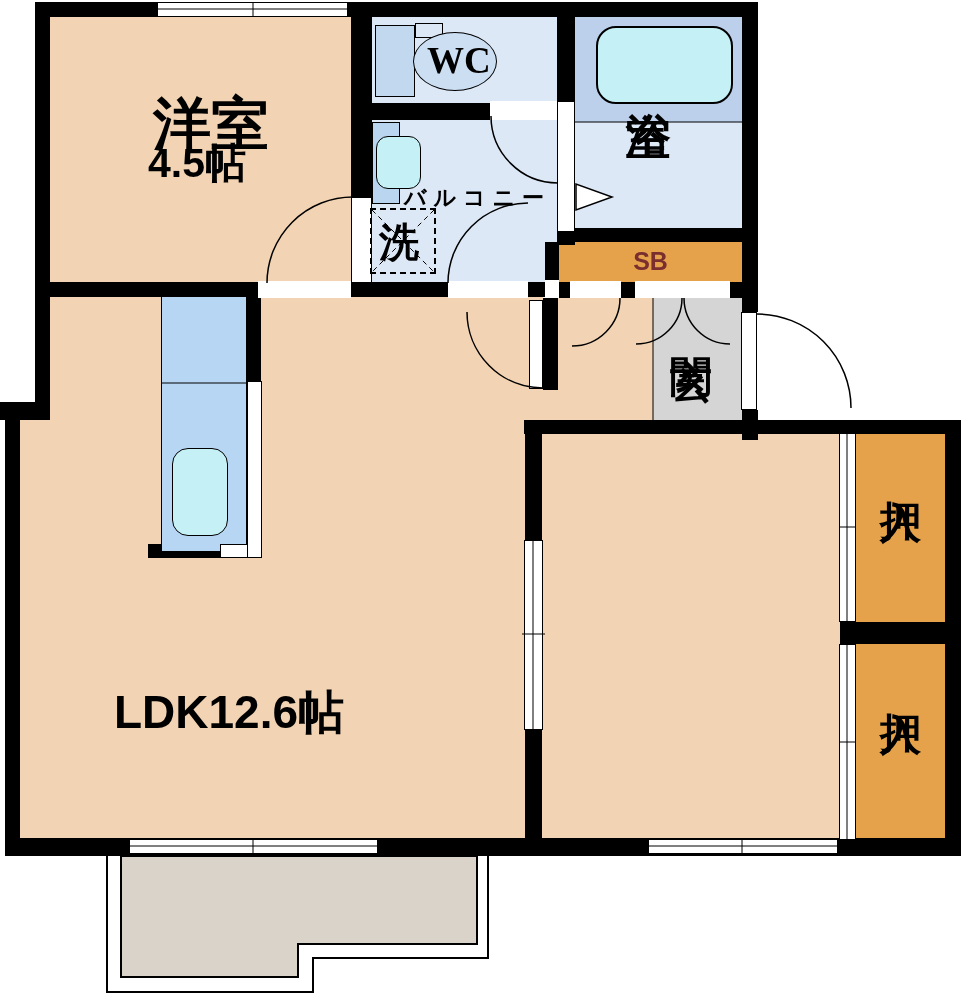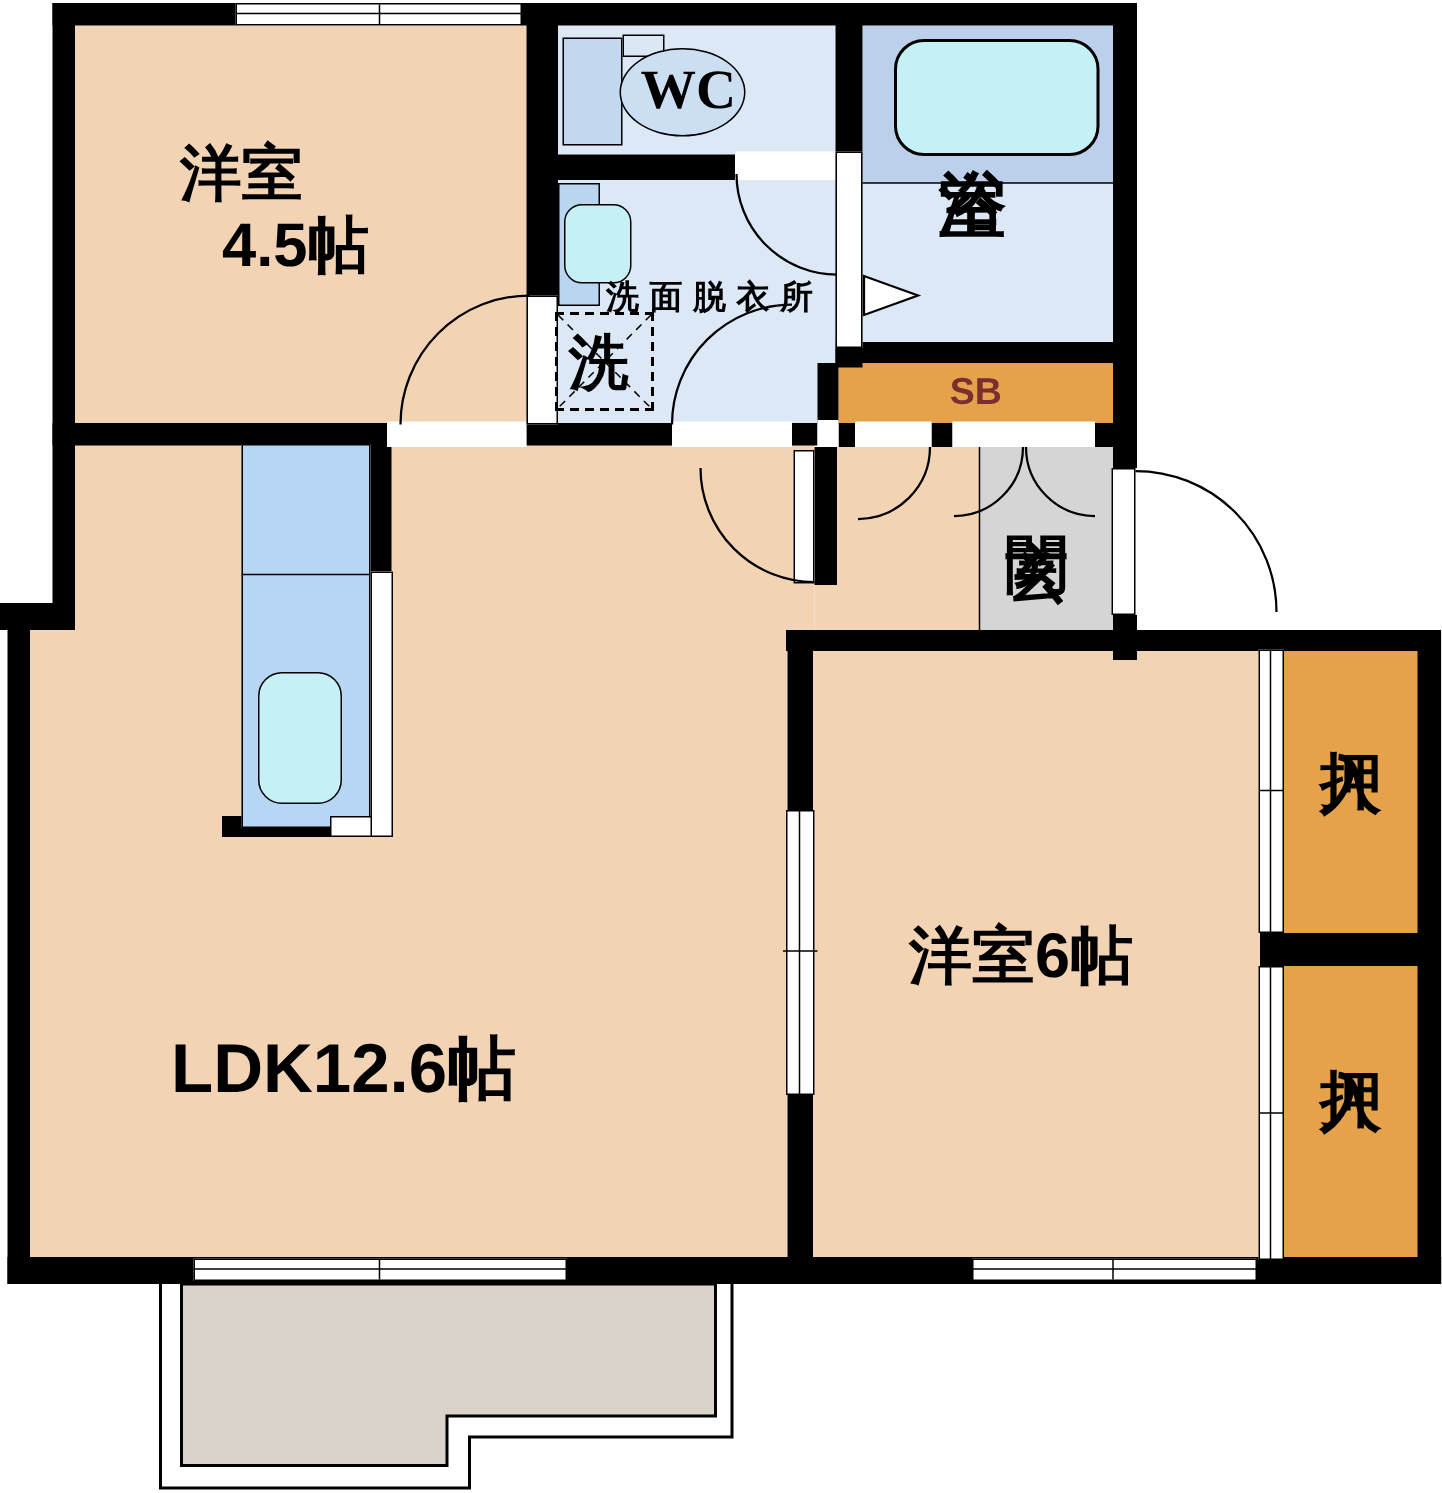--- a/index.html
+++ b/index.html
@@ -98,27 +98,26 @@
   <div class="fix" style="left:415px;top:23px;width:28px;height:15px;background:#dbe7f5;border:1px solid #000;"></div>
   <div class="fix" style="left:413px;top:32px;width:84px;height:59px;background:#cbdef2;border:1.5px solid #000;border-radius:50%;"></div>
   <div class="fix" style="left:372px;top:122px;width:28px;height:82px;background:#b9d5ef;border:1px solid #000;"></div>
   <div class="fix" style="left:376px;top:136px;width:45px;height:53px;background:#c5f0f6;border:1px solid #000;border-radius:12px;"></div>
   <div class="fix" style="left:370px;top:208px;width:66px;height:66px;border:2px dashed #000;"></div>
   <div class="fix" style="left:161px;top:296px;width:86px;height:256px;background:#b7d6f3;border:1px solid #000;"></div>
   <div class="fix" style="left:172px;top:448px;width:56px;height:88px;background:#c5f0f6;border:1.5px solid #000;border-radius:16px;"></div>
   <div class="fix" style="left:247px;top:381px;width:15px;height:177px;background:#fff;border:1px solid #000;"></div>
   <div class="fix" style="left:220px;top:544px;width:28px;height:14px;background:#fff;border:1px solid #000;"></div>
 
-  <div class="lab" style="left:120px;top:94px;width:165px;text-align:left;font-size:41px;">洋室</div>
+  <div class="lab" style="left:104px;top:94px;width:165px;text-align:right;font-size:58px;">洋室</div>
   <div class="lab" style="left:112px;top:142px;width:170px;text-align:center;font-size:41px;">4.5帖</div>
   <div class="lab" style="left:114px;top:653px;font-size:46px;margin-top:35px;">LDK12.6帖</div>
-  <div class="lab" style="left:606px;top:615px;font-size:42px;">洋室6帖</div>
   <div class="lab vert" style="left:625px;top:76px;font-size:45px;">浴室</div>
   <div class="lab" style="left:427px;top:42px;font-size:37px;font-family:'Liberation Serif','DejaVu Serif',serif;">WC</div>
-  <div class="lab" style="left:404px;top:186px;font-size:22px;letter-spacing:7px;">洗面脱衣所</div>
+  <div class="lab" style="left:404px;top:186px;font-size:22px;letter-spacing:7px;">バルコニー</div>
   <div class="lab" style="left:379px;top:221px;font-size:40px;">洗</div>
   <div class="lab vert" style="left:669px;top:324px;font-size:42px;">玄関</div>
   <div class="lab" style="left:559px;top:248px;width:183px;text-align:center;font-size:25px;color:#7a2e2e;">SB</div>
   <div class="lab vert" style="left:879px;top:468px;font-size:41px;">押入</div>
   <div class="lab vert" style="left:879px;top:680px;font-size:41px;">押入</div>
 
   <svg class="svg-over" width="961" height="995">
     <g fill="none" stroke="#000" stroke-width="1.5">
       <path d="M267,283 A86,86 0 0 1 353,197"></path>
       <path d="M448,283 A80,80 0 0 1 528,203"></path>

